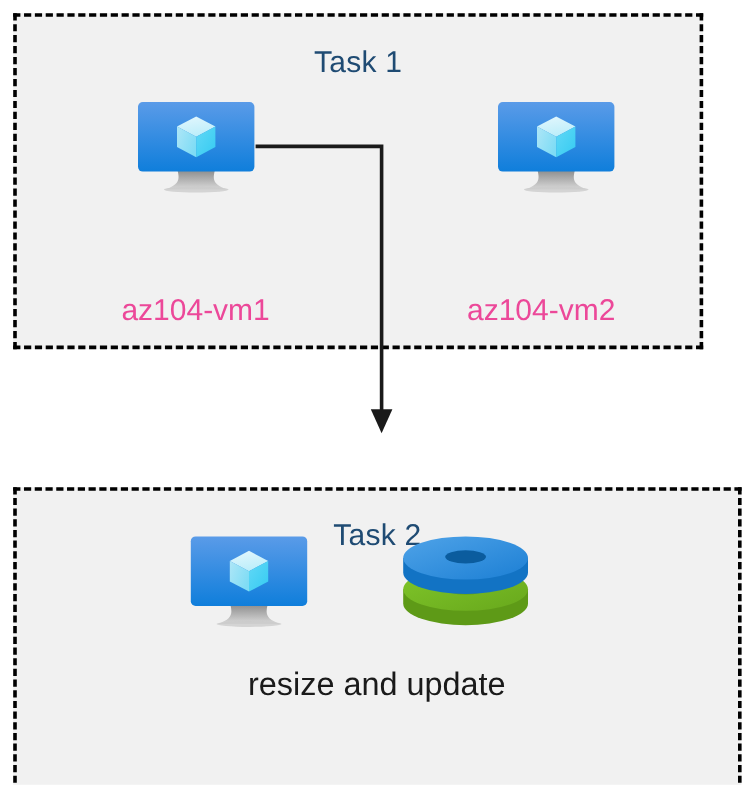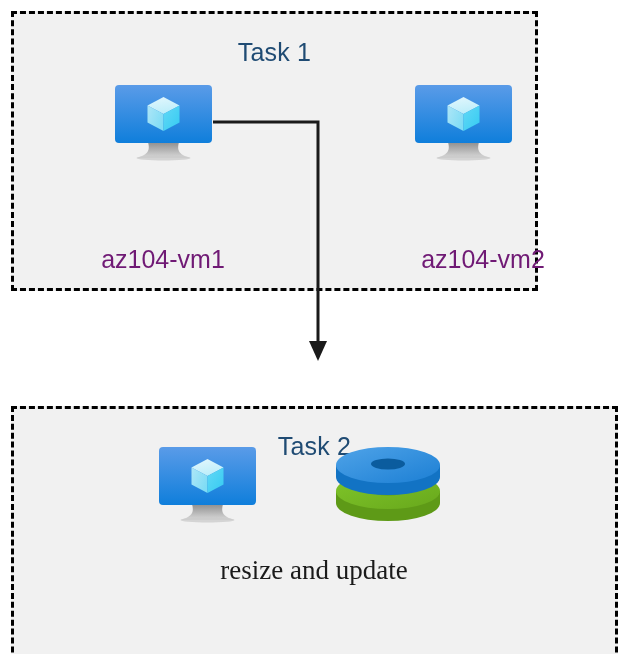--- a/index.html
+++ b/index.html
@@ -26,21 +26,21 @@
   
   .task-box {
     position: absolute;
     background: #f1f1f1;
     box-sizing: border-box;
     border: 3px dashed #000000;
   }
   #task1-box {
     left: 11px;
     top: 11px;
-    width: 527px;
+    width: 575px;
     height: 280px;
   }
   #task2-box {
     left: 11px;
     top: 362px;
     width: 607px;
     height: 282px;
     margin-top: 44px;
   }
 
@@ -77,38 +77,38 @@
     top: 443px;
     width: 110px;
     height: 85px;
   }
   #disk-icon svg { display: block; width: 110px; height: 85px; }
 
   
   .node-caption {
     position: absolute;
     text-align: center;
-    color: #701a75;
+    color: #ec4899;
     font-size: 25px;
     line-height: 33px;
     font-family: "Liberation Sans", sans-serif;
     white-space: pre;
   }
   #vm1-caption { left: 53px; top: 177px; width: 220px; }
-  #vm2-caption { left: 373px; top: 177px; width: 220px; }
+  #vm2-caption { left: 341px; top: 177px; width: 220px; }
 
   #task2-caption {
     position: absolute;
     left: 114px;
     top: 555px;
     width: 400px;
     text-align: center;
     color: #1a1a1a;
     font-size: 27px;
-    font-family: Liberation Serif, serif;
+    font-family: Liberation Sans, sans-serif;
     white-space: nowrap;
   }
 
   
   #connector {
     position: absolute;
     left: 0;
     top: 0;
     width: 628px;
     height: 654px;

